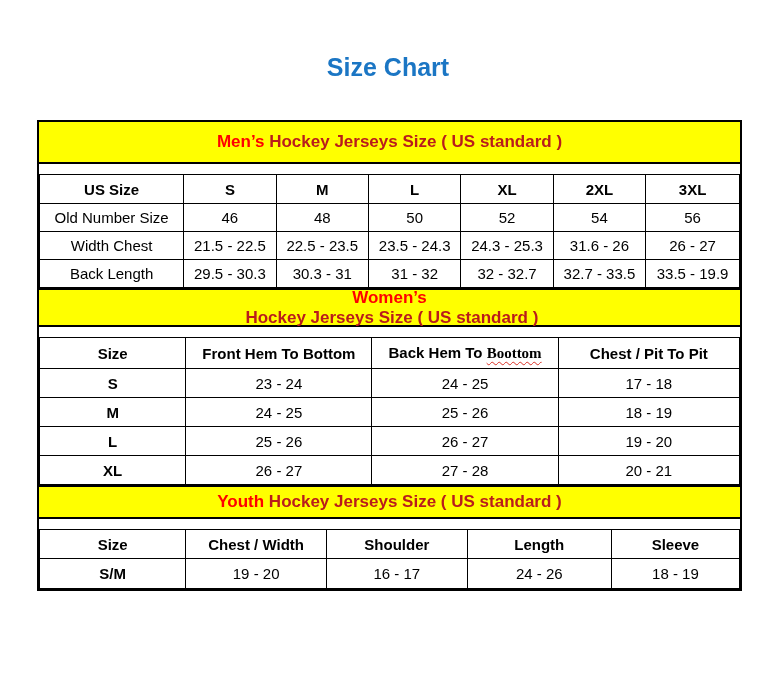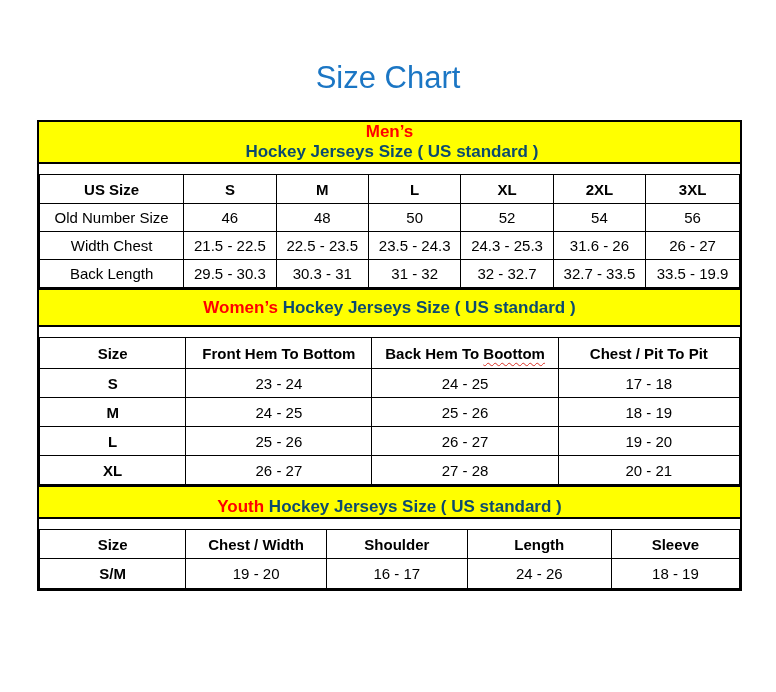--- a/index.html
+++ b/index.html
@@ -1,58 +1,59 @@
 <!DOCTYPE html>
 <html><head>
 <meta charset="utf-8">
 <style>
   html,body{margin:0;padding:0;background:#ffffff;}
   body{width:776px;height:692px;font-family:"Liberation Sans",sans-serif;}
   .page{position:relative;width:776px;height:692px;background:#ffffff;overflow:hidden;}
   .title{
-    position:absolute;top:60px;left:0;width:100%;
-    text-align:center;font-size:31px;font-weight:normal;color:#1b76c4;
+    position:absolute;top:53px;left:0;width:100%;
+    text-align:center;font-size:25px;font-weight:bold;color:#1b76c4;
   }
   .chart{
     position:absolute;left:37px;top:120px;width:705px;
     border:2px solid #000;box-sizing:border-box;background:#fff;
   }
   .band{
     background:#ffff00;
     display:flex;align-items:center;justify-content:center;
     font-weight:bold;font-size:17px;color:#000;
     border-bottom:2px solid #000;
   }
   .band + table{margin-top:10px;}
   .section + .section .band{border-top:2px solid #000;}
-  .b0{height:40px;flex-direction:column;}
-  .b1{height:35px;}
-  .b2{height:30px;align-items:flex-end;}
+  .b0{height:40px;}
+  .b1{height:35px;flex-direction:column;}
+  .b2{height:30px;}
   .band .hl{color:#ff0000;white-space:pre;}
-  .band .rest{color:#0c4a6e;white-space:pre;}
+  .band .rest{color:#b91c1c;white-space:pre;}
   table{width:100%;border-collapse:collapse;table-layout:fixed;}
   th,td{
     border:1px solid #000;text-align:center;vertical-align:middle;
     font-size:15px;padding:1px 2px;color:#000;overflow:hidden;
   }
   th{font-weight:bold;}
   td{font-weight:normal;}
   td.bold{font-weight:bold;}
   .t0 th{height:26px;}
   .t0 td{height:25px;}
   .t1 th{height:28px;}
   .t1 td{height:26px;}
   .t2 th{height:26px;}
   .t2 td{height:27px;}
   .squiggle{
     text-decoration-line:underline;
     text-decoration-style:wavy;
     text-decoration-color:#d93025;
     text-decoration-thickness:1px;
     text-underline-offset:3px;
+    font-family:Liberation Serif, serif;
   }
 </style>
 </head>
 <body>
 
 <div class="page">
   <div class="title">Size Chart</div>
   <div class="chart" id="chart">
       <div class="section">
         <div class="band b0">

